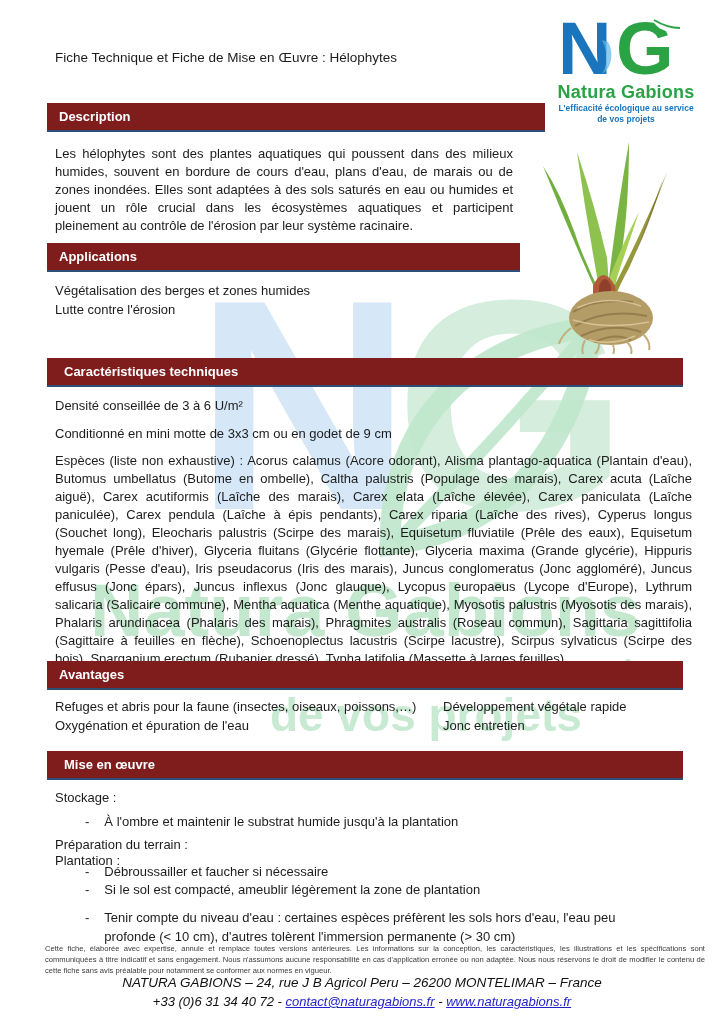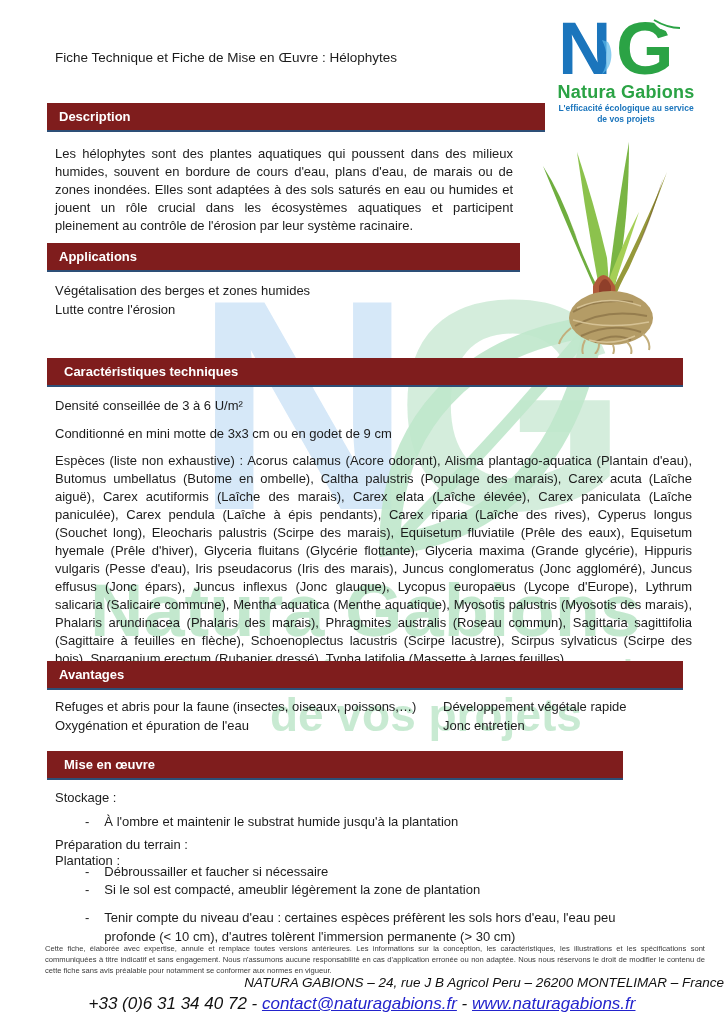--- a/index.html
+++ b/index.html
@@ -23,21 +23,21 @@
   .logo-name{font-size:18px;font-weight:bold;color:#2BA345;letter-spacing:.2px;margin-top:-2px;}
   .logo-tag{font-size:8.5px;font-weight:bold;color:#1B75BC;line-height:1.25;}
   
   .bar{background:#7f1d1d;height:29px;display:flex;align-items:center;
        color:#fff;font-weight:bold;font-size:13px;padding-left:12px;box-sizing:border-box;
        border-bottom:2px solid #2d4f77;}
   .bar-desc{left:47px;top:103px;width:498px;}
   .bar-app{left:47px;top:243px;width:473px;}
   .bar-car{left:47px;top:358px;width:636px;padding-left:17px;}
   .bar-av{left:47px;top:661px;width:636px;}
-  .bar-mise{left:47px;top:751px;width:576px;padding-left:17px;}
+  .bar-mise{left:47px;top:751px;width:636px;padding-left:17px;}
   .body-txt{font-size:13px;line-height:18px;}
   .desc-p{left:55px;top:145px;width:458px;text-align:justify;}
   .app-list{left:55px;top:281px;line-height:19px;}
   .car-line1{left:55px;top:397px;}
   .car-line2{left:55px;top:425px;}
   .especes{left:55px;top:452px;width:637px;text-align:justify;}
   .av-left{left:55px;top:697px;width:388px;line-height:19px;}
   .av-right{left:443px;top:697px;line-height:19px;}
   .mise-label{font-size:13px;left:55px;}
   .lab-stock{top:790px;}
@@ -46,22 +46,22 @@
   .bullet{left:85px;display:flex;gap:15px;font-size:13px;line-height:19px;}
   .b1{top:812px;}
   .b2{top:862px;}
   .b3{top:880px;}
   .b4{top:908px;}
   .b4 .txt{width:548px;}
   
   .plant{left:515px;top:136px;}
   
   .fineprint{left:45px;top:943px;width:660px;font-size:7.6px;line-height:11px;color:#3a3a3a;text-align:justify;}
-  .addr{left:0;top:975px;width:724px;text-align:right;font-style:italic;font-size:13.5px;color:#111;}
-  .phone{left:0;top:994px;width:724px;text-align:center;font-style:italic;font-size:17px;color:#111;}
+  .addr{left:0;top:975px;width:724px;text-align:center;font-style:italic;font-size:13.5px;color:#111;}
+  .phone{left:0;top:994px;width:724px;text-align:center;font-style:italic;font-size:13px;color:#111;}
   .phone a{color:#2323CC;text-decoration:underline;}
 </style>
 </head>
 <body>
 
 <div class="page">
 
   <div class="wm wm-letter wm-n">N</div>
   <div class="wm wm-letter wm-g">G</div>
   <svg class="wm wm-leaf" width="300" height="300" viewBox="0 0 100 100">

